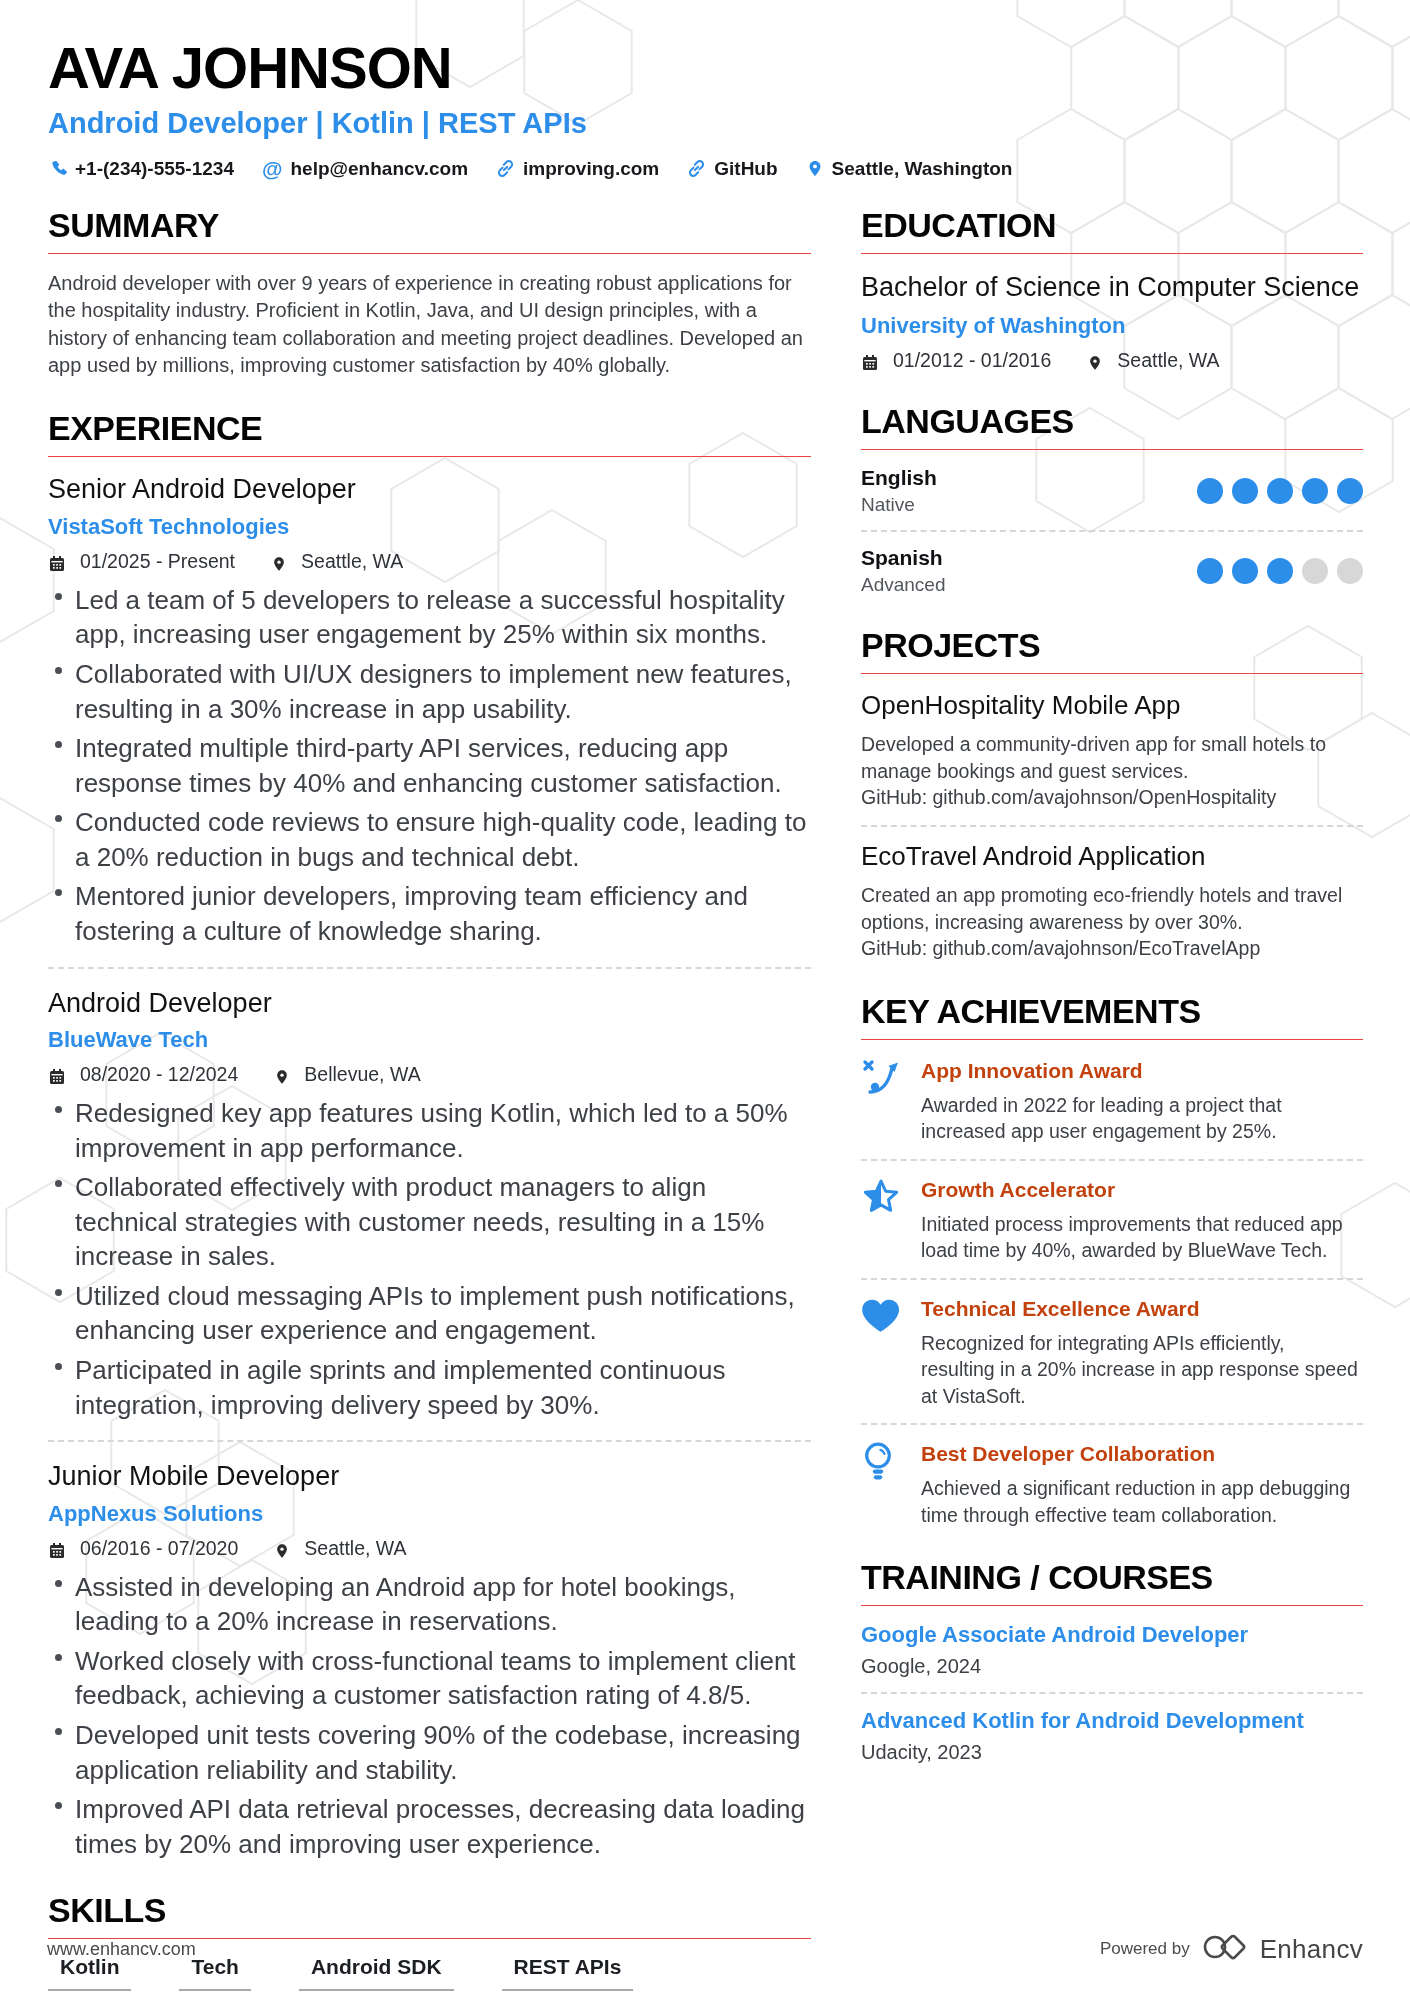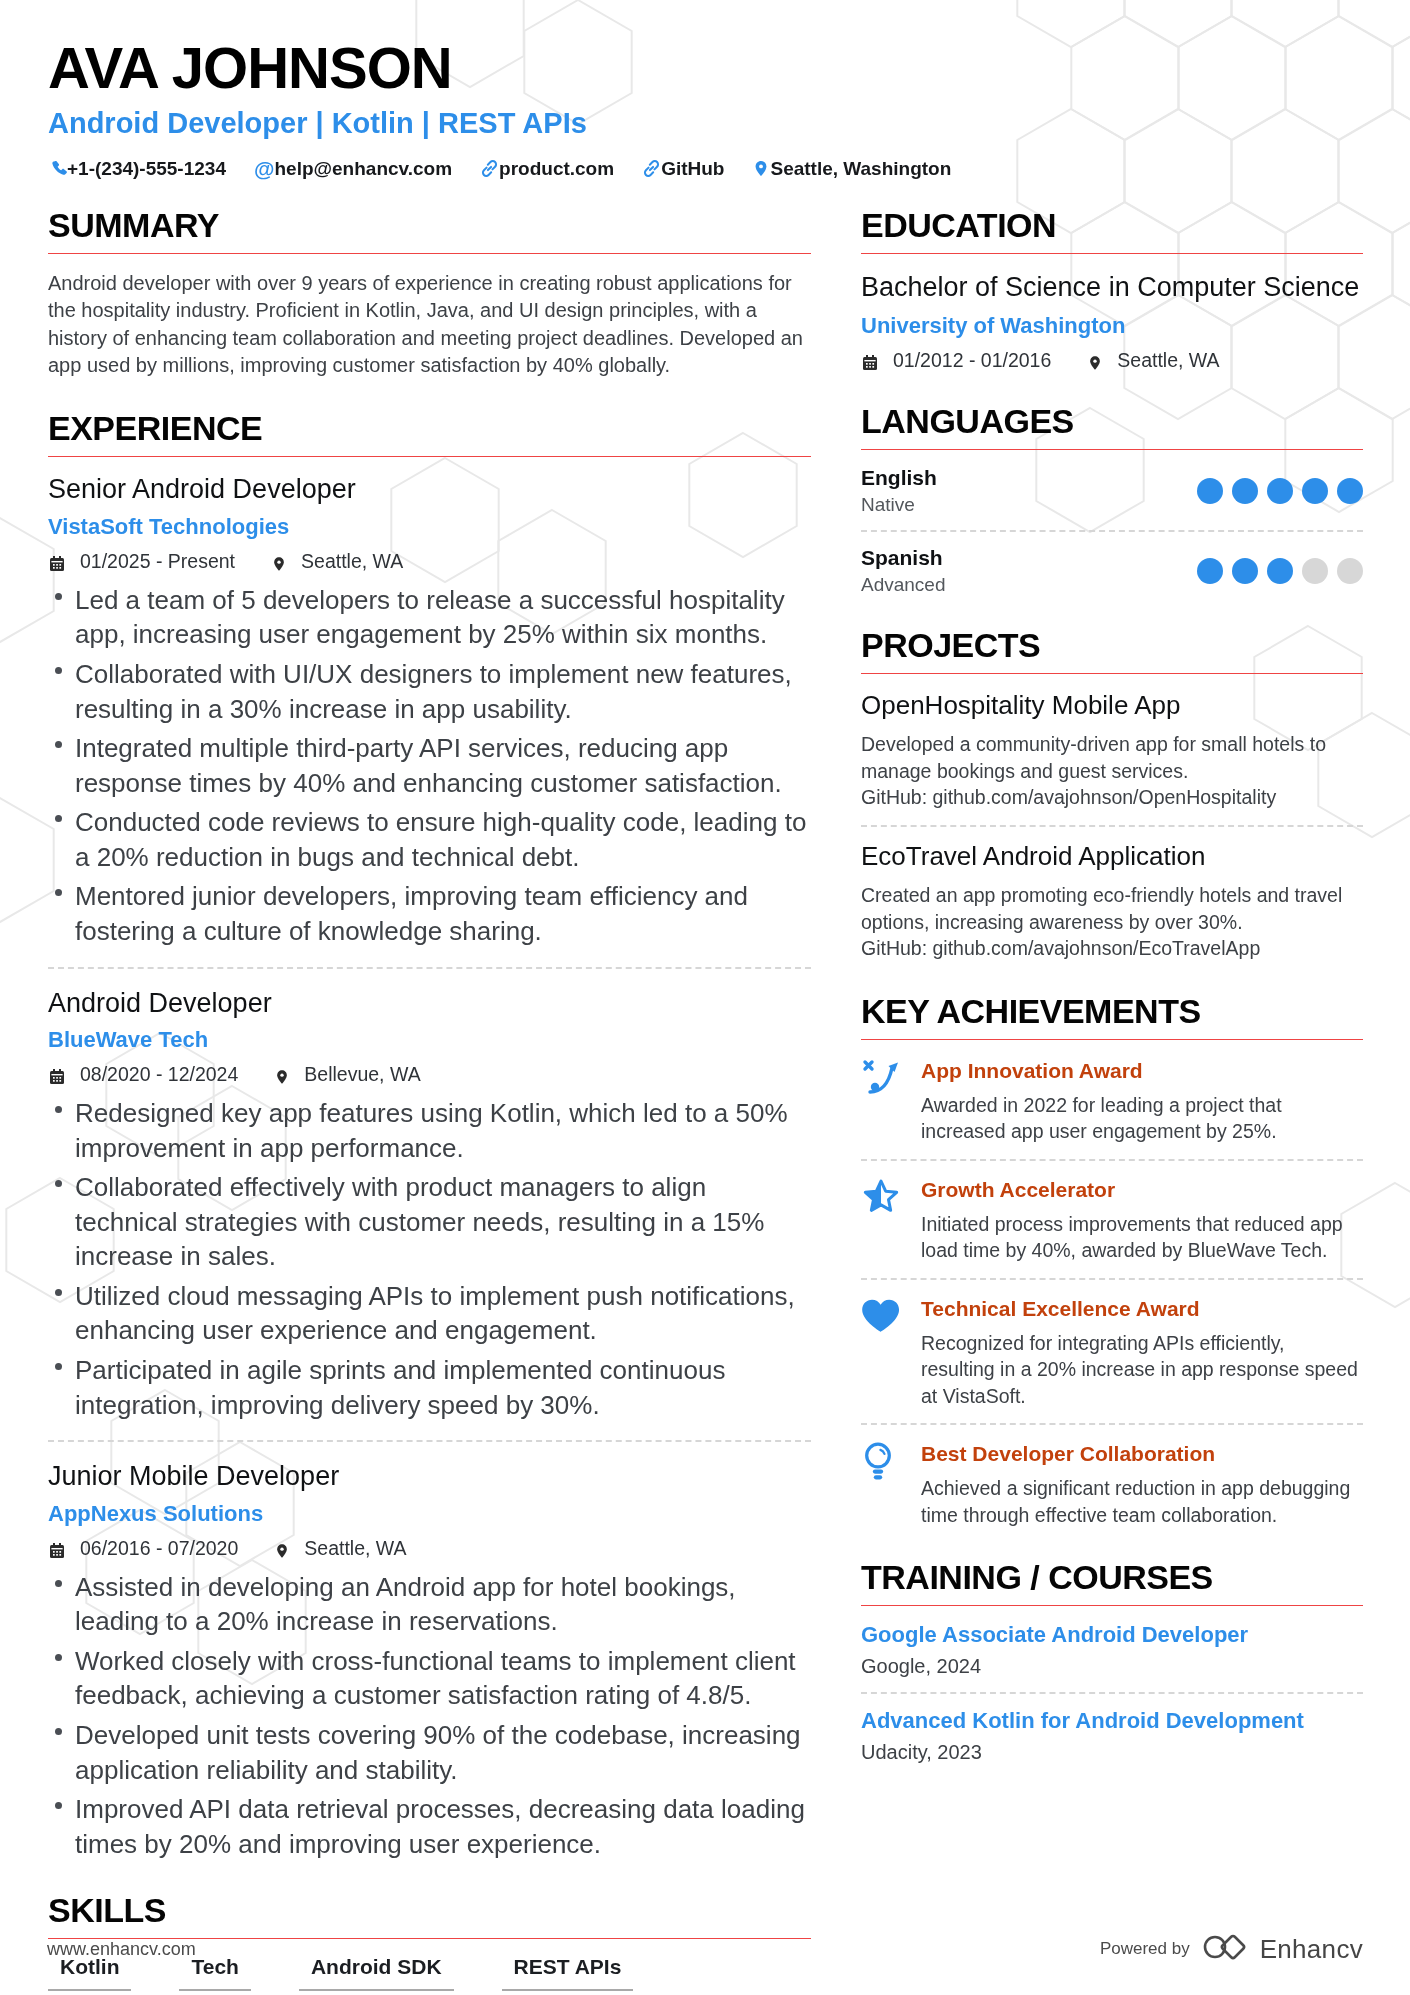--- a/index.html
+++ b/index.html
@@ -8,21 +8,21 @@
   body{font-family:"Liberation Sans","DejaVu Sans",sans-serif; color:#1a1a1a;}
   .page{position:relative; width:1410px; height:1995px; overflow:hidden; background:#fff;}
   .hexbg{position:absolute; inset:0; z-index:0;}
   .hexbg .hx{stroke:#e8e8e8; stroke-width:2; fill:none;}
   .content{position:relative; z-index:1; padding:38px 47px 0 48px;}
 
   
   .name{font-size:58px; font-weight:800; letter-spacing:-1px; color:#000; line-height:1.05;}
   .role{font-size:29px; font-weight:700; color:var(--accent); margin-top:8px;}
   .contact{display:flex; align-items:center; gap:28px; margin-top:18px; flex-wrap:wrap;}
-  .citem{display:flex; align-items:center; gap:0; font-size:19px; font-weight:700; color:#17191c;}
+  .citem{display:flex; align-items:center; gap:8px; font-size:19px; font-weight:700; color:#17191c;}
   .cicon{color:var(--accent); display:flex; align-items:center;}
   .at-glyph{font-size:21px; font-weight:700; color:var(--accent); line-height:1;}
 
   
   .cols{display:flex; gap:50px; margin-top:26px;}
   .col-l{width:763px; flex:none;}
   .col-r{flex:1; min-width:0;}
   section{margin-bottom:30px;}
   .sec{font-size:34px; font-weight:800; letter-spacing:-0.5px; color:#050505;
        border-bottom:1px solid #ef4444; padding-bottom:8px; margin-bottom:16px;}
@@ -149,21 +149,21 @@
         <span class="citem">
           <span class="cicon at-glyph">@</span>
           <span>help@enhancv.com</span>
         </span>
         <span class="citem">
           <span class="cicon">
             <svg width="19" height="19" viewBox="0 0 18 18">
                 <path d="M7.5 10.5 10.5 7.5 M6.2 8.2l-2.5 2.5a3.1 3.1 0 0 0 4.4 4.4l2.5-2.5 M11.8 9.8l2.5-2.5a3.1 3.1 0 0 0-4.4-4.4L7.4 5.4" stroke="currentColor" stroke-width="1.9" fill="none" stroke-linecap="round"></path>
               </svg>
           </span>
-          <span>product.com</span>
+          <span>improving.com</span>
         </span>
         <span class="citem">
           <span class="cicon">
             <svg width="19" height="19" viewBox="0 0 18 18">
                 <path d="M7.5 10.5 10.5 7.5 M6.2 8.2l-2.5 2.5a3.1 3.1 0 0 0 4.4 4.4l2.5-2.5 M11.8 9.8l2.5-2.5a3.1 3.1 0 0 0-4.4-4.4L7.4 5.4" stroke="currentColor" stroke-width="1.9" fill="none" stroke-linecap="round"></path>
               </svg>
           </span>
           <span>GitHub</span>
         </span>
         <span class="citem">

